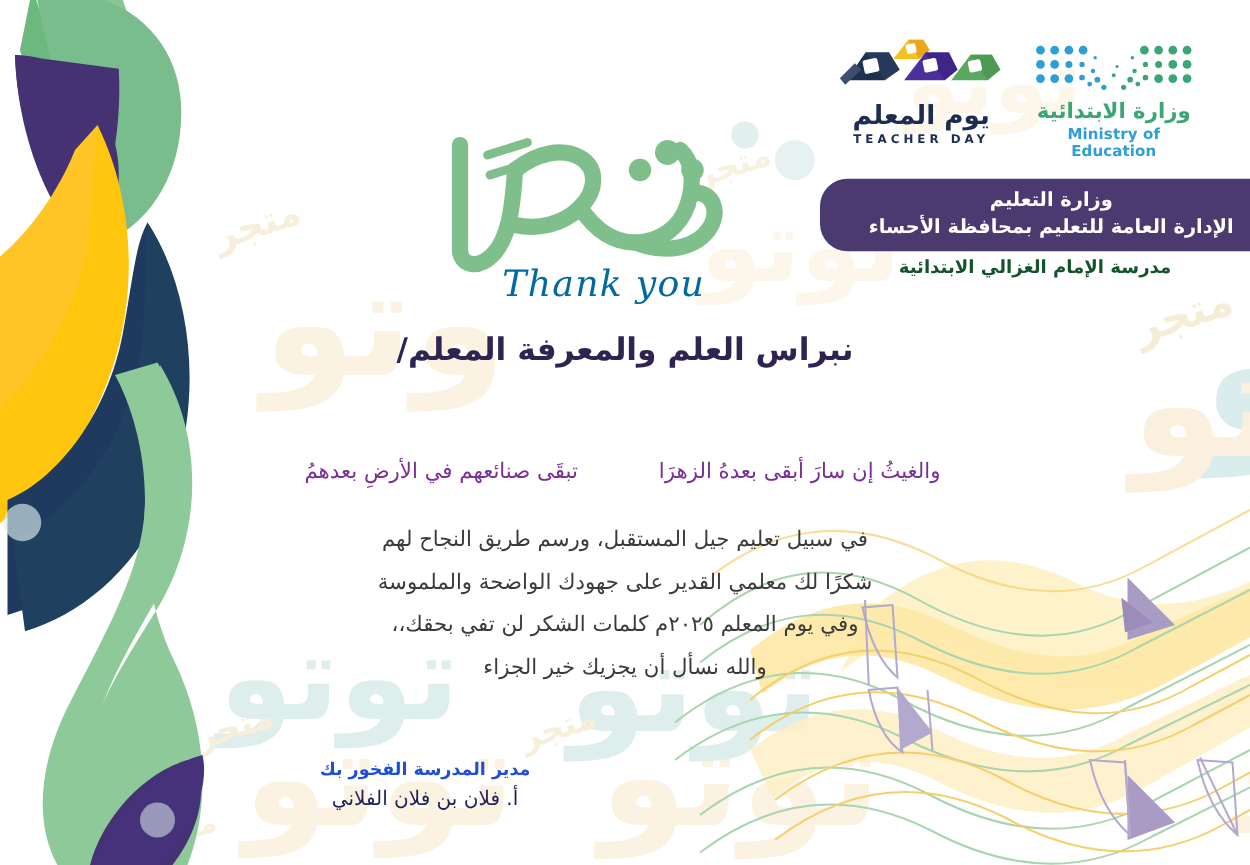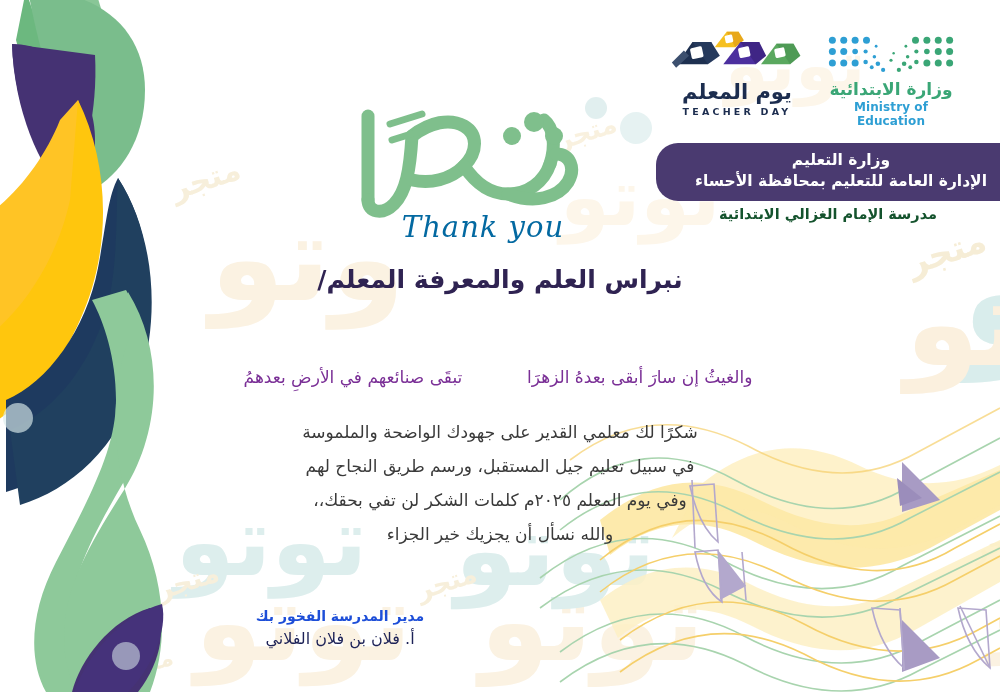--- a/index.html
+++ b/index.html
@@ -450,22 +450,22 @@
     <div class="honoree-label">نبراس العلم والمعرفة المعلم/</div>
 
 
     <div class="verse">
       <span class="hemistich">والغيثُ إن سارَ أبقى بعدهُ الزهرَا</span>
       <span class="gap"></span>
       <span class="hemistich">تبقَى صنائعهم في الأرضِ بعدهمُ</span>
     </div>
 
     <div class="paragraph">
+      <div class="pline">في سبيل تعليم جيل المستقبل، ورسم طريق النجاح لهم</div>
       <div class="pline">شكرًا لك معلمي القدير على جهودك الواضحة والملموسة</div>
-      <div class="pline">في سبيل تعليم جيل المستقبل، ورسم طريق النجاح لهم</div>
       <div class="pline">وفي يوم المعلم ٢٠٢٥م كلمات الشكر لن تفي بحقك،،</div>
       <div class="pline">والله نسأل أن يجزيك خير الجزاء</div>
     </div>
 
     <div class="signature">
       <div class="sig-role">مدير المدرسة الفخور بك</div>
       <div class="sig-name">أ. فلان بن فلان الفلاني</div>
     </div>
 
   </div>

